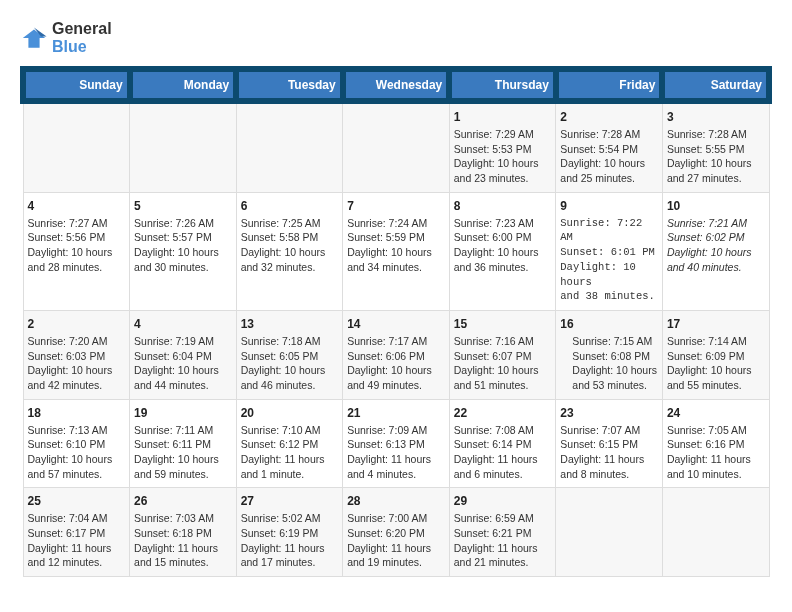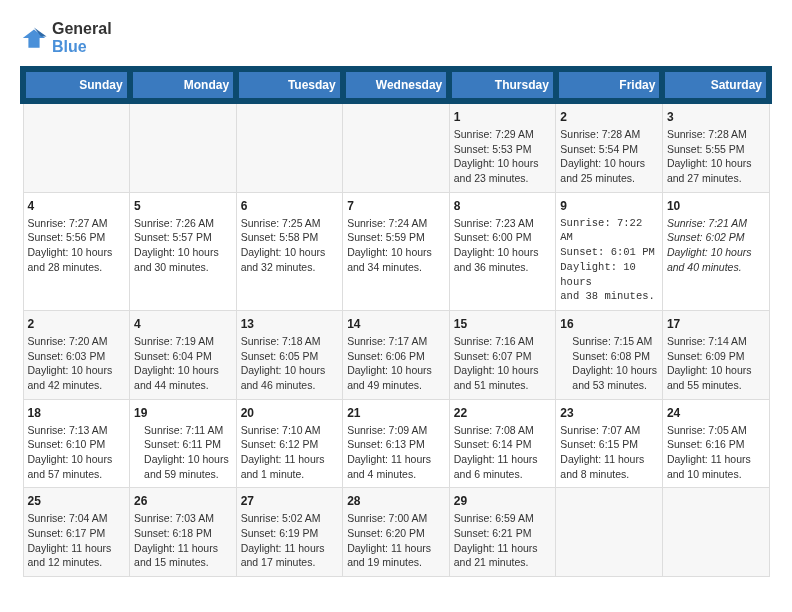--- a/index.html
+++ b/index.html
@@ -241,21 +241,21 @@
       <tr>
         <td>
           <span class="day-number">18</span>
           <div class="day-info" style="white-space: pre-line;">Sunrise: 7:13 AM
 Sunset: 6:10 PM
 Daylight: 10 hours
 and 57 minutes.</div>
         </td>
         <td>
           <span class="day-number">19</span>
-          <div class="day-info" style="white-space: pre-line; margin-left: 10px;">Sunrise: 7:11 AM
+          <div class="day-info" style="white-space: pre-line;">Sunrise: 7:11 AM
 Sunset: 6:11 PM
 Daylight: 10 hours
 and 59 minutes.</div>
         </td>
         <td>
           <span class="day-number">20</span>
           <div class="day-info" style="white-space: pre-line;">Sunrise: 7:10 AM
 Sunset: 6:12 PM
 Daylight: 11 hours
 and 1 minute.</div>

